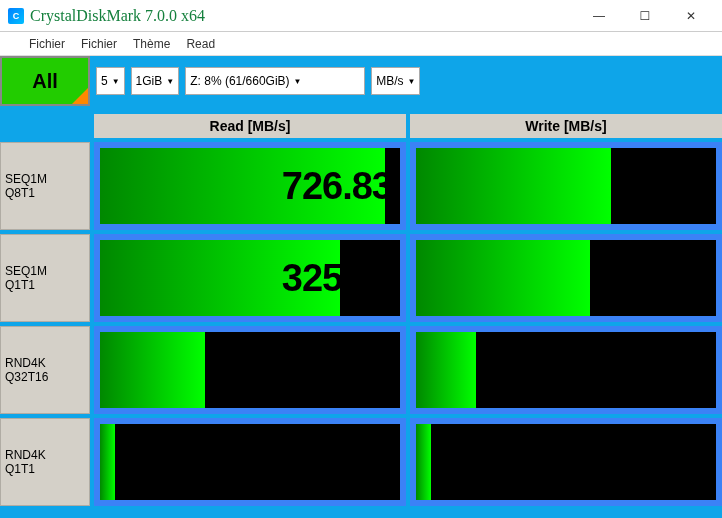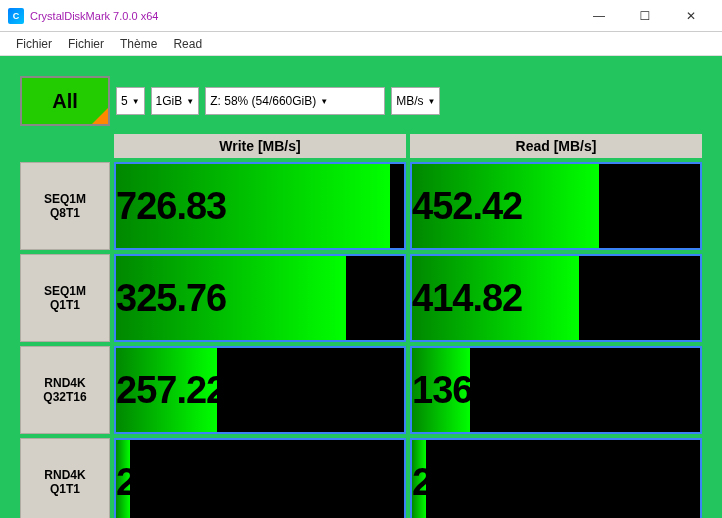--- a/index.html
+++ b/index.html
@@ -29,22 +29,23 @@
       border-radius: 2px;
       display: flex;
       align-items: center;
       justify-content: center;
       color: white;
       font-size: 9px;
       font-weight: bold;
     }
     .title-bar-text {
       flex: 1;
-      font-size: 11px;
-      color: #a21caf;
+      font-size: 16px;
+      color: #15803d;
+      font-family: Liberation Serif, serif;
     }
     .title-bar-controls {
       display: flex;
       gap: 0;
     }
     .title-btn {
       width: 46px;
       height: 32px;
       display: flex;
       align-items: center;
@@ -55,37 +56,37 @@
       background: transparent;
       border: none;
     }
 
     
     .menu-bar {
       display: flex;
       align-items: center;
       background: #ffffff;
       height: 24px;
-      padding: 0 8px;
+      padding: 0 21px;
       border-bottom: 1px solid #ddd;
     }
     .menu-item {
       padding: 2px 8px;
       font-size: 12px;
       color: #333;
       cursor: pointer;
       height: 100%;
       display: flex;
       align-items: center;
     }
 
     
     .main {
-      background: #22c55e;
-      padding: 20px;
+      background: #0ea5e9;
+      padding: 0;
       height: calc(518px - 56px);
     }
 
     
     .controls-row {
       display: flex;
       align-items: center;
       gap: 6px;
       margin-bottom: 8px;
     }
@@ -145,38 +146,37 @@
       font-size: 14px;
       font-weight: bold;
       padding: 4px 0;
       color: #000;
     }
 
     .row-label {
       background: #d4d0c8;
       display: flex;
       flex-direction: column;
-      align-items: center;
-      justify-content: center;
-      font-size: 12px;
-      font-weight: bold;
+      justify-content: center;
+      font-size: 12px;
+      font-weight: normal;
       color: #000;
       padding: 4px;
       border: 1px solid #b0aca4;
       height: 88px;
     }
 
     .bench-cell {
       background: #000;
-      border: 2px solid #3b82f6;
+      border: 6px solid #3b82f6;
       position: relative;
       height: 88px;
       display: flex;
       align-items: center;
-      justify-content: flex-start;
+      justify-content: flex-end;
       overflow: hidden;
       padding-right: 8px;
     }
 
     .bench-bar {
       position: absolute;
       left: 0;
       top: 0;
       bottom: 0;
       background: linear-gradient(to right, #008800, #00ff00);
@@ -218,46 +218,45 @@
     <button class="all-btn">All</button>
     <div class="select-box">
       <span>5</span>
       <span class="select-box-arrow">▼</span>
     </div>
     <div class="select-box">
       <span>1GiB</span>
       <span class="select-box-arrow">▼</span>
     </div>
     <div class="select-box" style="min-width:180px;">
-      <span>Z: 58% (54/660GiB)</span>
+      <span>Z: 8% (61/660GiB)</span>
       <span class="select-box-arrow">▼</span>
     </div>
     <div class="select-box">
       <span>MB/s</span>
       <span class="select-box-arrow">▼</span>
     </div>
   </div>
 
   <div class="bench-grid">
 
     <div class="header-empty"></div>
+    <div class="header-cell">Read [MB/s]</div>
     <div class="header-cell">Write [MB/s]</div>
-    <div class="header-cell">Read [MB/s]</div>
 
   <div class="row-label">
         <span>SEQ1M</span>
         <span>Q8T1</span>
       </div>
       <div class="bench-cell">
         <div class="bench-bar" style="width: 95%;"></div>
         <span class="bench-value">726.83</span>
       </div>
       <div class="bench-cell">
         <div class="bench-bar" style="width: 65%;"></div>
-        <span class="bench-value">452.42</span>
       </div>
       <div class="row-label">
         <span>SEQ1M</span>
         <span>Q1T1</span>
       </div>
       <div class="bench-cell">
         <div class="bench-bar" style="width: 80%;"></div>
         <span class="bench-value">325.76</span>
       </div>
       <div class="bench-cell">

